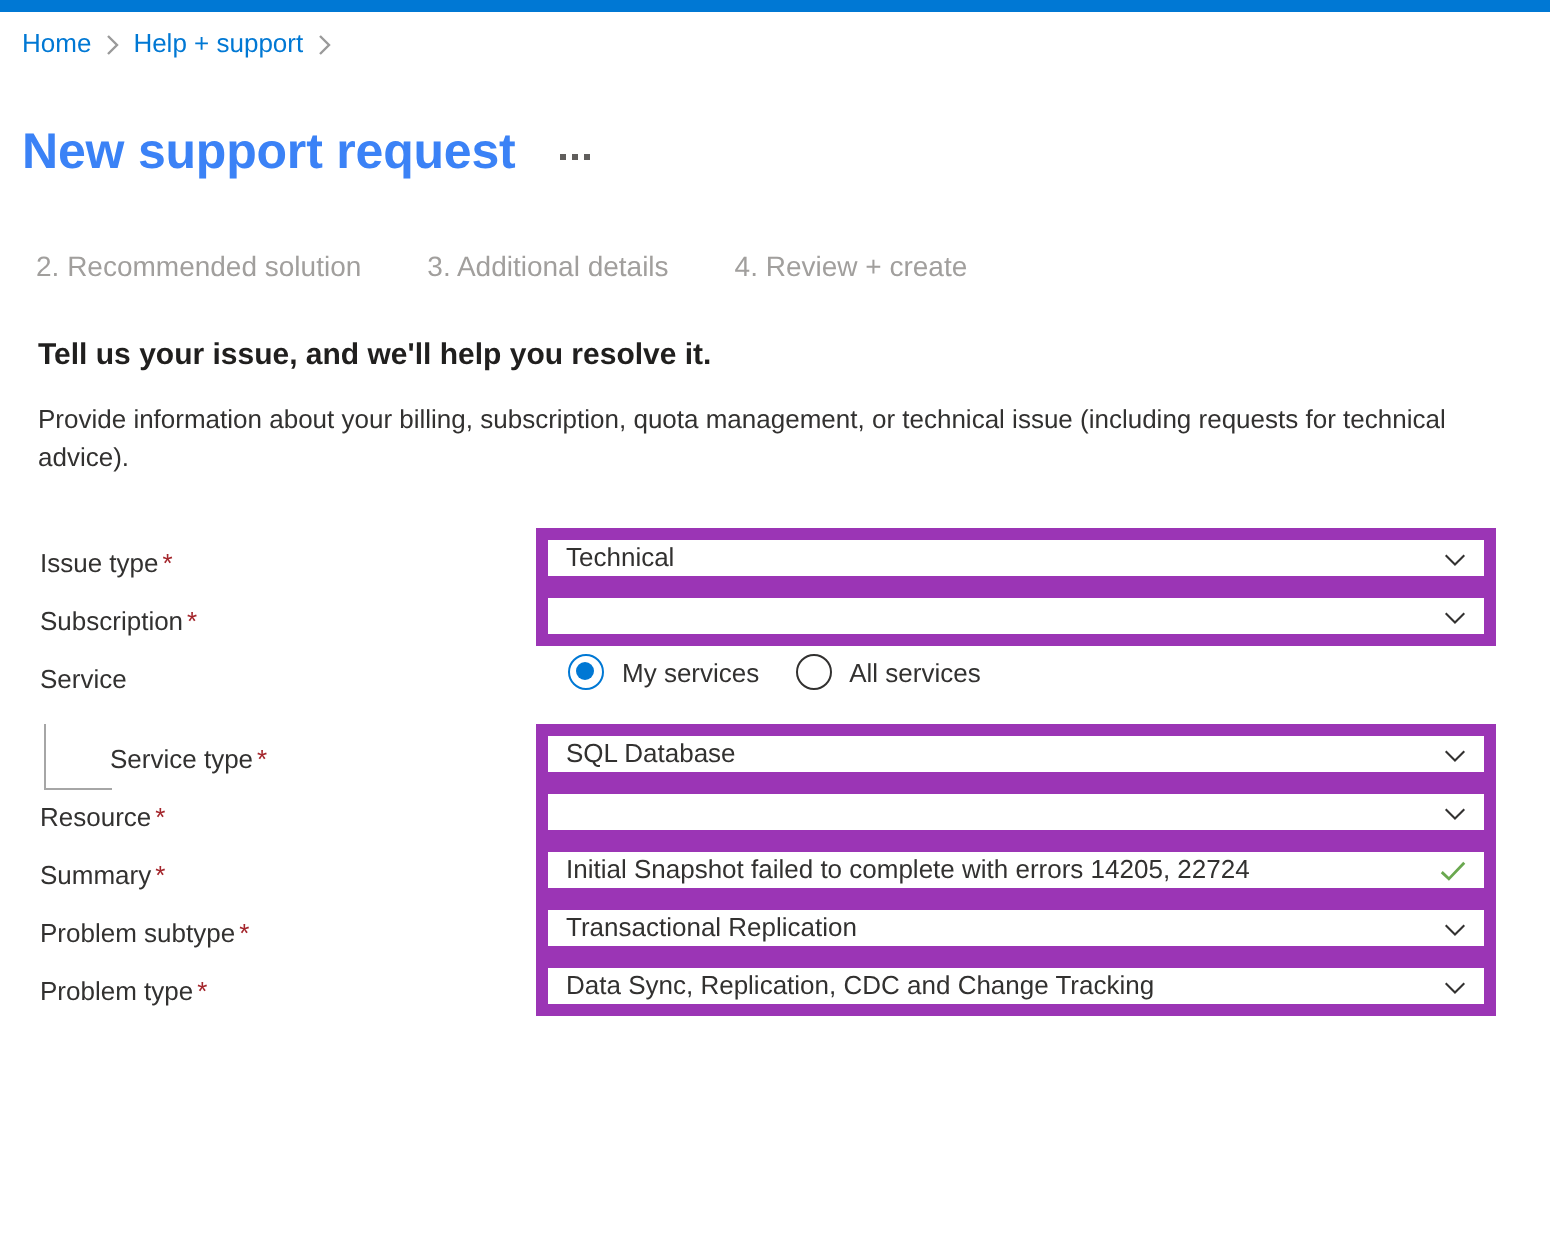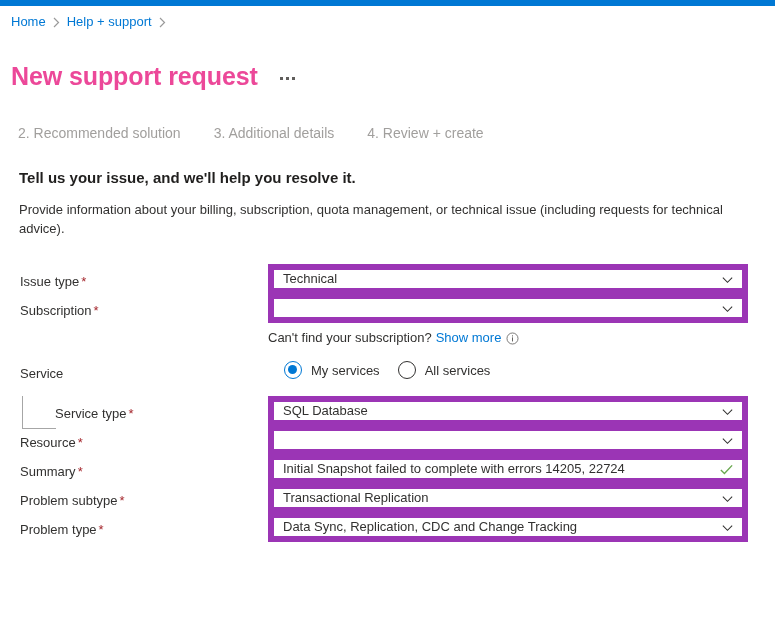--- a/index.html
+++ b/index.html
@@ -56,21 +56,21 @@
   .title-row {
     position: absolute;
     top: 44px;
     left: 11px;
     display: flex;
     align-items: center;
   }
   .page-title {
     font-size: 25px;
     font-weight: 600;
-    color: #ec4899;
+    color: #3b82f6;
     letter-spacing: -0.1px;
     line-height: 30px;
   }
   .ellipsis-btn {
     margin-left: 20px;
     margin-top: 6px;
     display: flex;
     align-items: center;
     gap: 3px;
     padding: 4px 2px;
@@ -354,31 +354,20 @@
     <div class="control">
       <div class="field">
         <span class="value empty"></span>
         <svg class="chev" viewBox="0 0 14 14" fill="none" xmlns="http://www.w3.org/2000/svg">
           <path d="M2 5L7 10L12 5" stroke="currentColor" stroke-width="1.1" fill="none"></path>
         </svg>
       </div>
     </div>
   </div>
 
-  <div class="helper-row">
-    <div class="helper">
-      <span>Can't find your subscription?</span>
-      <span class="link">Show more</span>
-      <svg class="info-icon" viewBox="0 0 16 16" fill="none" xmlns="http://www.w3.org/2000/svg">
-        <circle cx="8" cy="8" r="6.8" stroke="currentColor" stroke-width="1" fill="none"></circle>
-        <rect x="7.4" y="6.6" width="1.2" height="5" fill="currentColor"></rect>
-        <rect x="7.4" y="4.1" width="1.2" height="1.4" fill="currentColor"></rect>
-      </svg>
-    </div>
-  </div>
 
   <div class="radio-row">
     <div class="row-label">Service</div>
     <div class="radio-group">
       <div class="radio-opt selected">
         <span class="radio-mark"></span>
         <span>My services</span>
       </div>
       <div class="radio-opt">
         <span class="radio-mark"></span>

